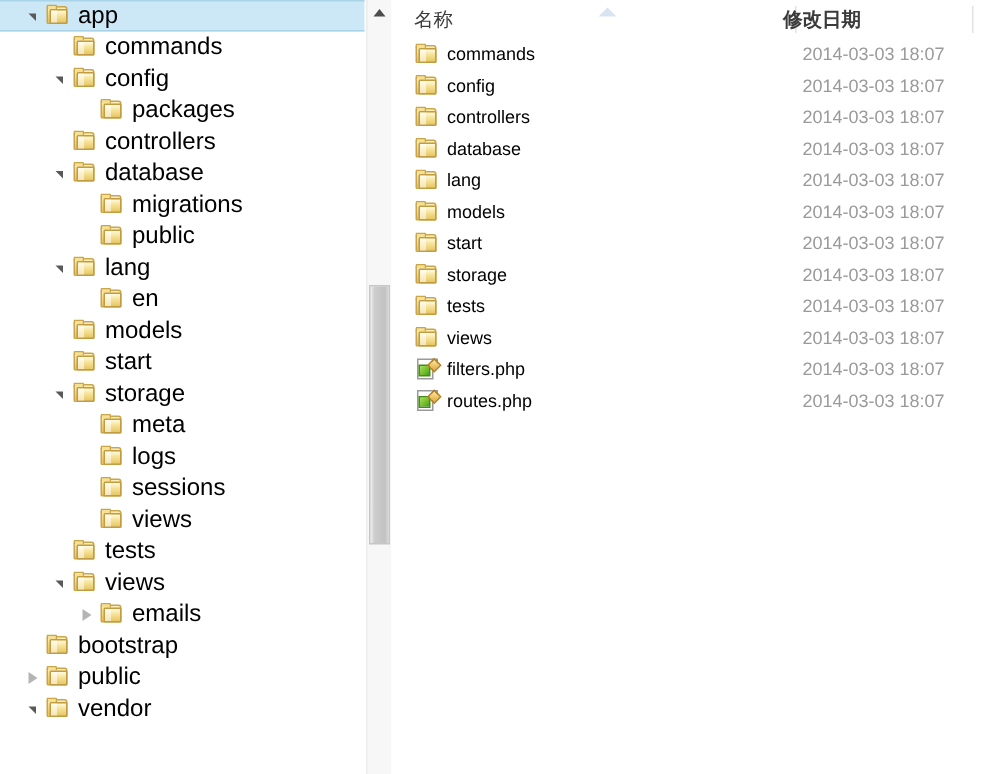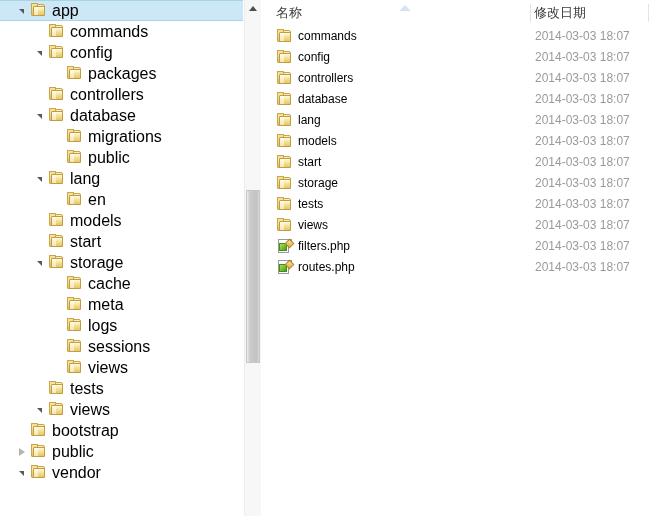--- a/index.html
+++ b/index.html
@@ -131,21 +131,21 @@
   #splitter{position:absolute;left:261px;top:0;width:1px;height:516px;background:#ffffff;}
 
   
   #list-pane{position:absolute;left:262px;top:0;width:392px;height:516px;background:#fff;overflow:hidden;}
   #list-header{position:relative;height:26px;}
   .col-head{
     position:absolute;top:0;height:26px;line-height:26px;
     font-size:13px;color:#3b3b3b;
   }
   #col-name-head{left:14px;}
-  #col-date-head{left:272px;}
+  #col-date-head{left:260px;font-weight:bold;}
   .head-div{
     position:absolute;top:4px;width:1px;height:18px;background:#e3e3e3;
   }
   #head-div-1{left:268px;}
   #head-div-2{left:386px;}
   #cursor-ghost{
     position:absolute;left:137px;top:1px;width:13px;height:11px;
     opacity:.30;
   }
   #cursor-ghost .c1{
@@ -329,31 +329,20 @@
         </div>
         <div class="tree-row">
           <span style="display: inline-block; flex: 0 0 50px; height: 1px;"></span>
           <span class="twisty none"></span>
           <span class="folder-ico">
             <span class="back"></span>
             <span class="tab"></span>
             <span class="front"></span>
             <span class="shine"></span>
           </span>
-          <span class="tree-label">cache</span>
-        </div>
-        <div class="tree-row">
-          <span style="display: inline-block; flex: 0 0 50px; height: 1px;"></span>
-          <span class="twisty none"></span>
-          <span class="folder-ico">
-            <span class="back"></span>
-            <span class="tab"></span>
-            <span class="front"></span>
-            <span class="shine"></span>
-          </span>
           <span class="tree-label">meta</span>
         </div>
         <div class="tree-row">
           <span style="display: inline-block; flex: 0 0 50px; height: 1px;"></span>
           <span class="twisty none"></span>
           <span class="folder-ico">
             <span class="back"></span>
             <span class="tab"></span>
             <span class="front"></span>
             <span class="shine"></span>
@@ -398,20 +387,33 @@
           <span class="twisty expanded">
             <span class="glyph"></span>
           </span>
           <span class="folder-ico">
             <span class="back"></span>
             <span class="tab"></span>
             <span class="front"></span>
             <span class="shine"></span>
           </span>
           <span class="tree-label">views</span>
+        </div>
+        <div class="tree-row">
+          <span style="display: inline-block; flex: 0 0 50px; height: 1px;"></span>
+          <span class="twisty collapsed">
+            <span class="glyph"></span>
+          </span>
+          <span class="folder-ico">
+            <span class="back"></span>
+            <span class="tab"></span>
+            <span class="front"></span>
+            <span class="shine"></span>
+          </span>
+          <span class="tree-label">emails</span>
         </div>
         <div class="tree-row">
           <span style="display: inline-block; flex: 0 0 14px; height: 1px;"></span>
           <span class="twisty none"></span>
           <span class="folder-ico">
             <span class="back"></span>
             <span class="tab"></span>
             <span class="front"></span>
             <span class="shine"></span>
           </span>

